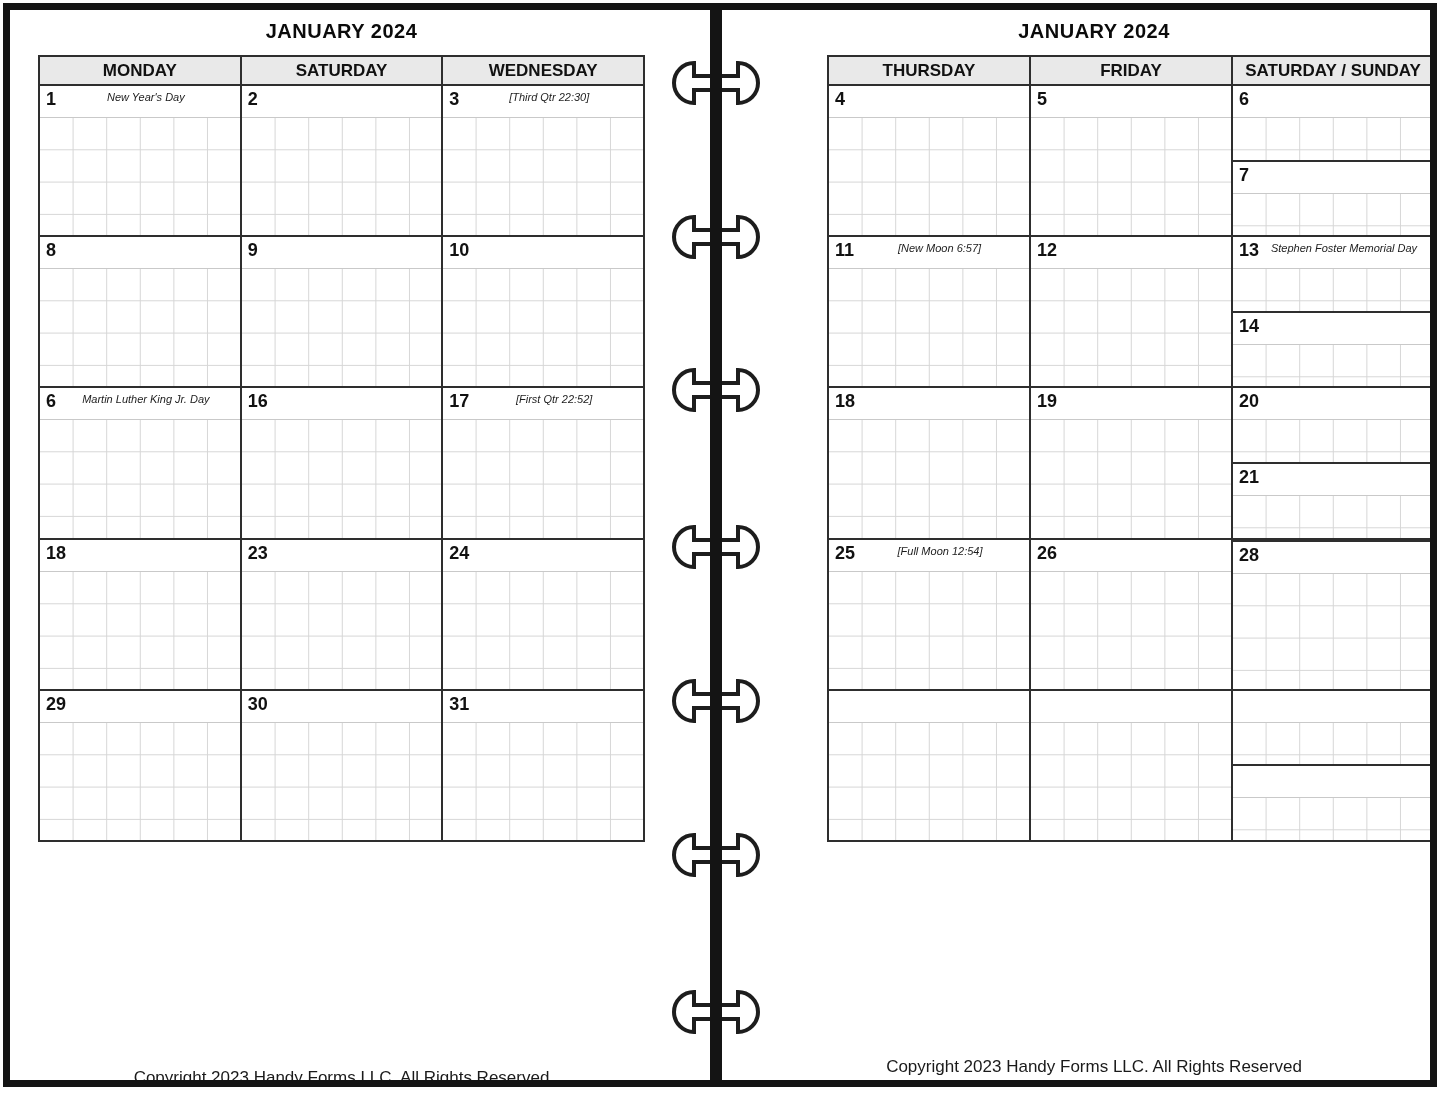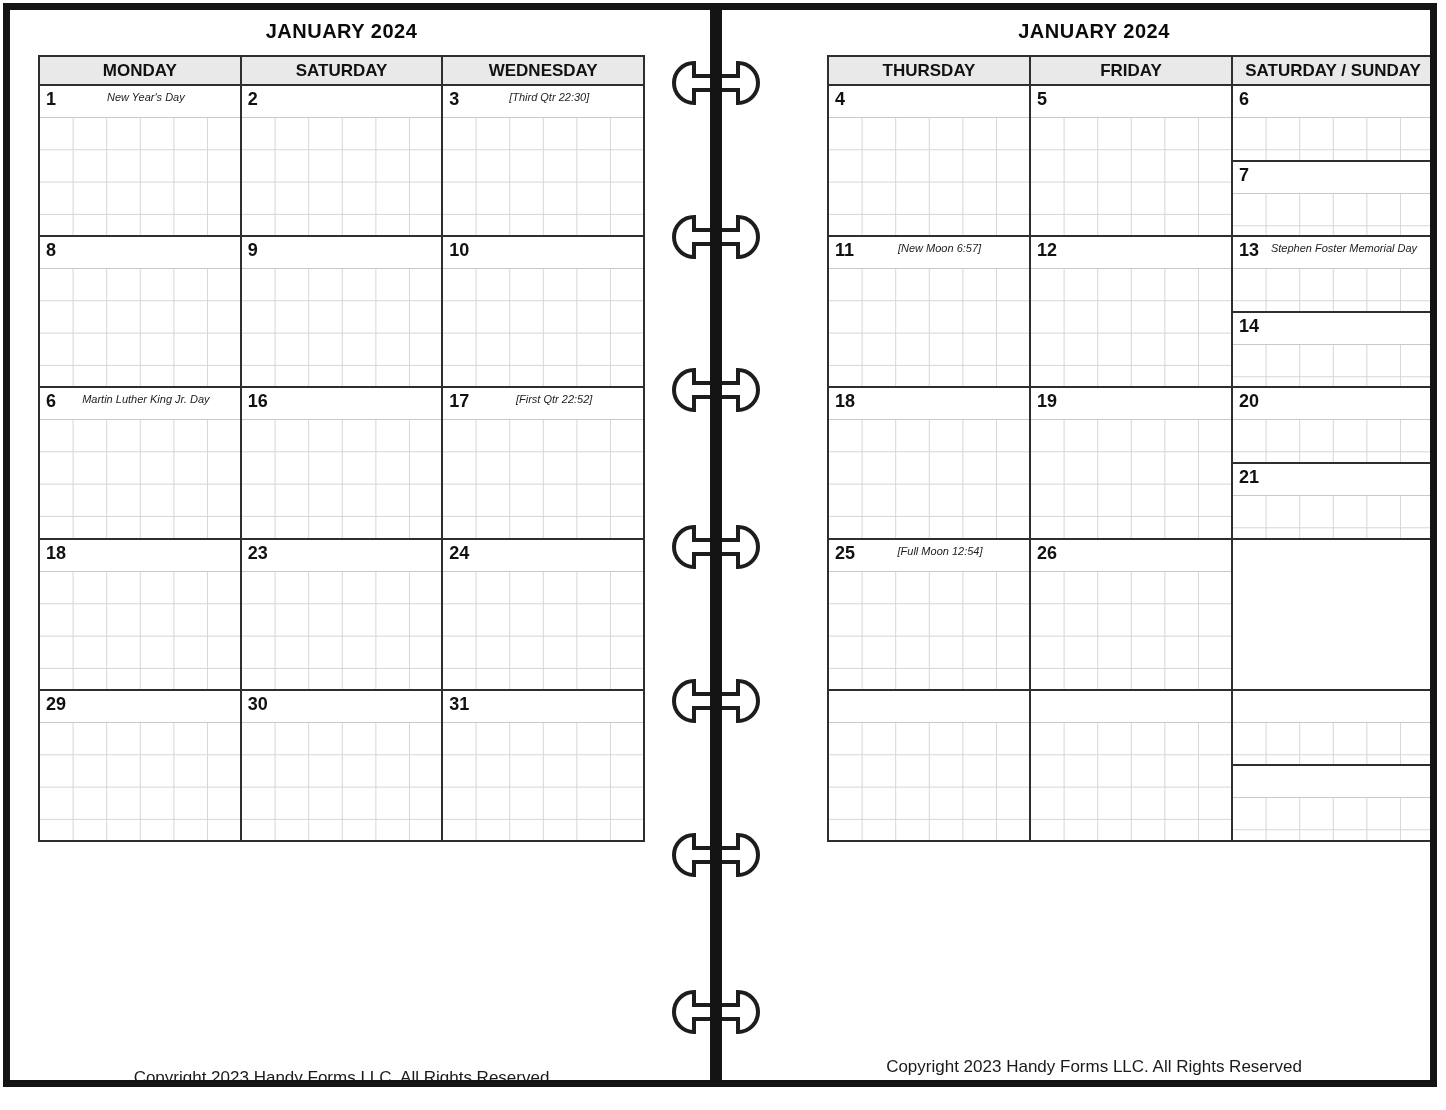--- a/index.html
+++ b/index.html
@@ -301,20 +301,27 @@
         <div class="ruled"></div>
       </div>
     <div class="cell">
         <div class="band">
           <span class="dnum">26</span>
           <span class="note"></span>
         </div>
         <div class="ruled"></div>
       </div>
     <div class="split">
+      <div class="half second">
+          <div class="band">
+            <span class="dnum">28</span>
+            <span class="note"></span>
+          </div>
+          <div class="ruled"></div>
+        </div>
     </div>
   </div>
 
   <div class="week">
     <div class="cell">
         <div class="band">
           <span class="dnum"></span>
           <span class="note"></span>
         </div>
         <div class="ruled"></div>

